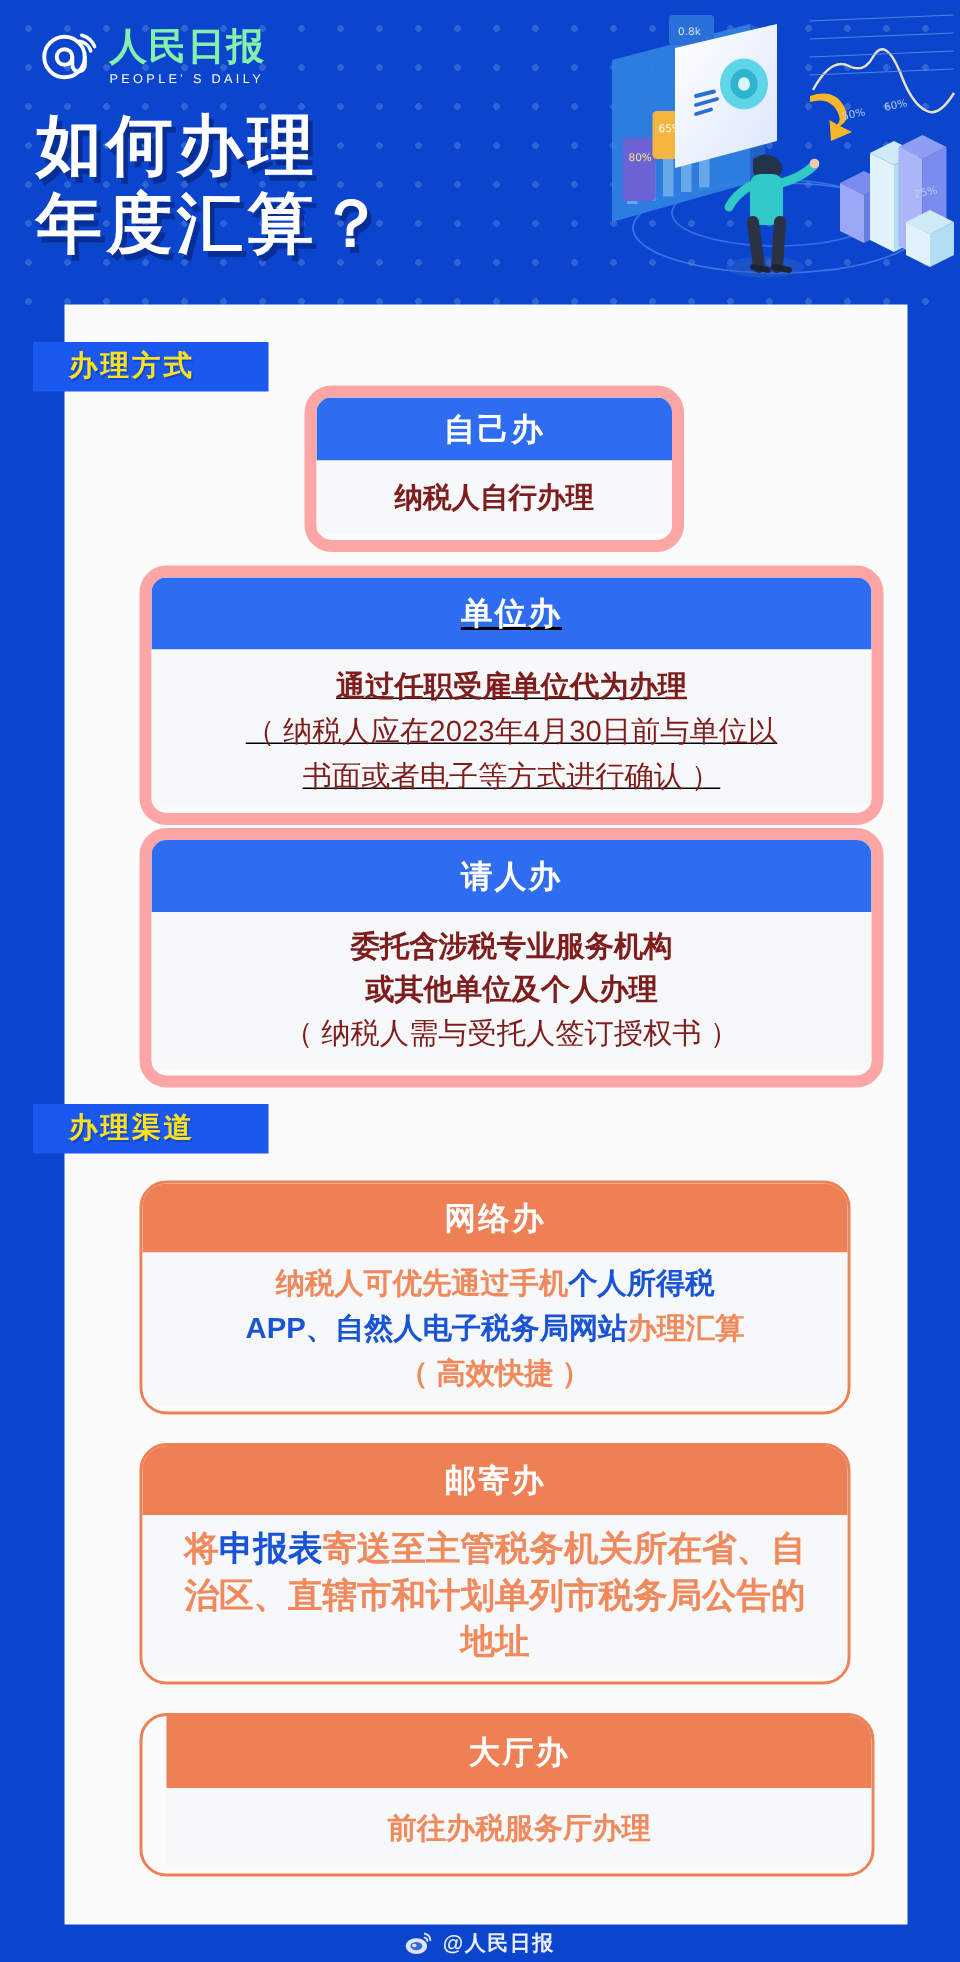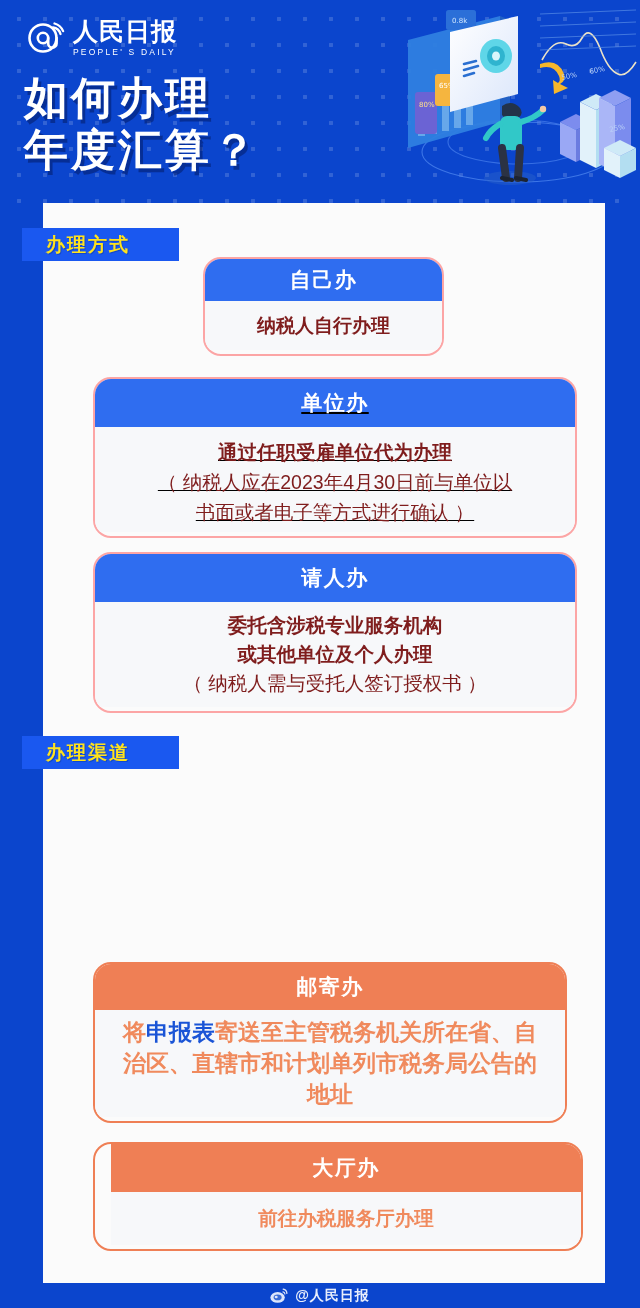--- a/index.html
+++ b/index.html
@@ -23,21 +23,21 @@
   }
 
   
   .header{position:absolute;left:0;top:0;width:640px;height:205px;}
 
   .brand{position:absolute;left:26px;top:18px;display:flex;align-items:flex-start;gap:7px;}
   .brand-at{width:40px;height:40px;position:relative;flex:0 0 auto;}
   .brand-at svg{display:block;}
   .brand-txt{display:flex;flex-direction:column;justify-content:flex-start;}
   .brand-cn{
-    font-size:25px;line-height:27px;color:#ffffff;font-weight:bold;
+    font-size:25px;line-height:27px;color:#86efac;font-weight:bold;
     letter-spacing:1px;white-space:nowrap;
   }
   .brand-en{
     font-size:8.5px;line-height:11px;color:#ffffff;letter-spacing:2.2px;
     white-space:nowrap;margin-top:2px;
   }
 
   .headline{position:absolute;left:24px;top:72px;}
   .headline .line{
     color:#ffffff;font-weight:bold;white-space:nowrap;
@@ -78,21 +78,21 @@
   }
   .card .body{
     background:#f7f8fa;
     text-align:center;
     display:flex;flex-direction:column;align-items:center;justify-content:center;
     box-sizing:border-box;
   }
   .card .body .ln{white-space:nowrap;}
 
   
-  .card.blue{border:2px solid #fca5a5;}
+  .card.blue{border:8px solid #fca5a5;}
   .card.blue .head{background:#2f6df0;}
   .card.blue .body{color:#7f1d1d;}
 
   
   .card.orange{border:2px solid #ef7f55;}
   .card.orange .head{background:#ef7f55;}
   .card.orange .body{color:#f08a5d;}
 
   .b{font-weight:bold;}
   .blue-t{color:#1a54d6;font-weight:bold;}
@@ -299,20 +299,34 @@
       <div class="ln b">委托含涉税专业服务机构</div>
       <div class="ln b">或其他单位及个人办理</div>
       <div class="ln">（ 纳税人需与受托人签订授权书 ）</div>
     </div>
   </div>
 
   <div class="section-badge" id="badge-2">
     <span>办理渠道</span>
   </div>
 
+  <div class="card orange" id="card-online">
+    <div class="head">网络办</div>
+    <div class="body">
+      <div class="ln">
+        <span class="orange-t">纳税人可优先通过手机</span><span class="blue-t">个人所得税</span>
+      </div>
+      <div class="ln">
+        <span class="blue-t">APP、自然人电子税务局网站</span><span class="orange-t">办理汇算</span>
+      </div>
+      <div class="ln">
+        <span class="orange-t">（ 高效快捷 ）</span>
+      </div>
+    </div>
+  </div>
 
   <div class="card orange" id="card-mail">
     <div class="head">邮寄办</div>
     <div class="body">
       <div class="ln">
         <span class="orange-t">将</span><span class="blue-t">申报表</span><span class="orange-t">寄送至主管税务机关所在省、自</span>
       </div>
       <div class="ln">
         <span class="orange-t">治区、直辖市和计划单列市税务局公告的</span>
       </div>

